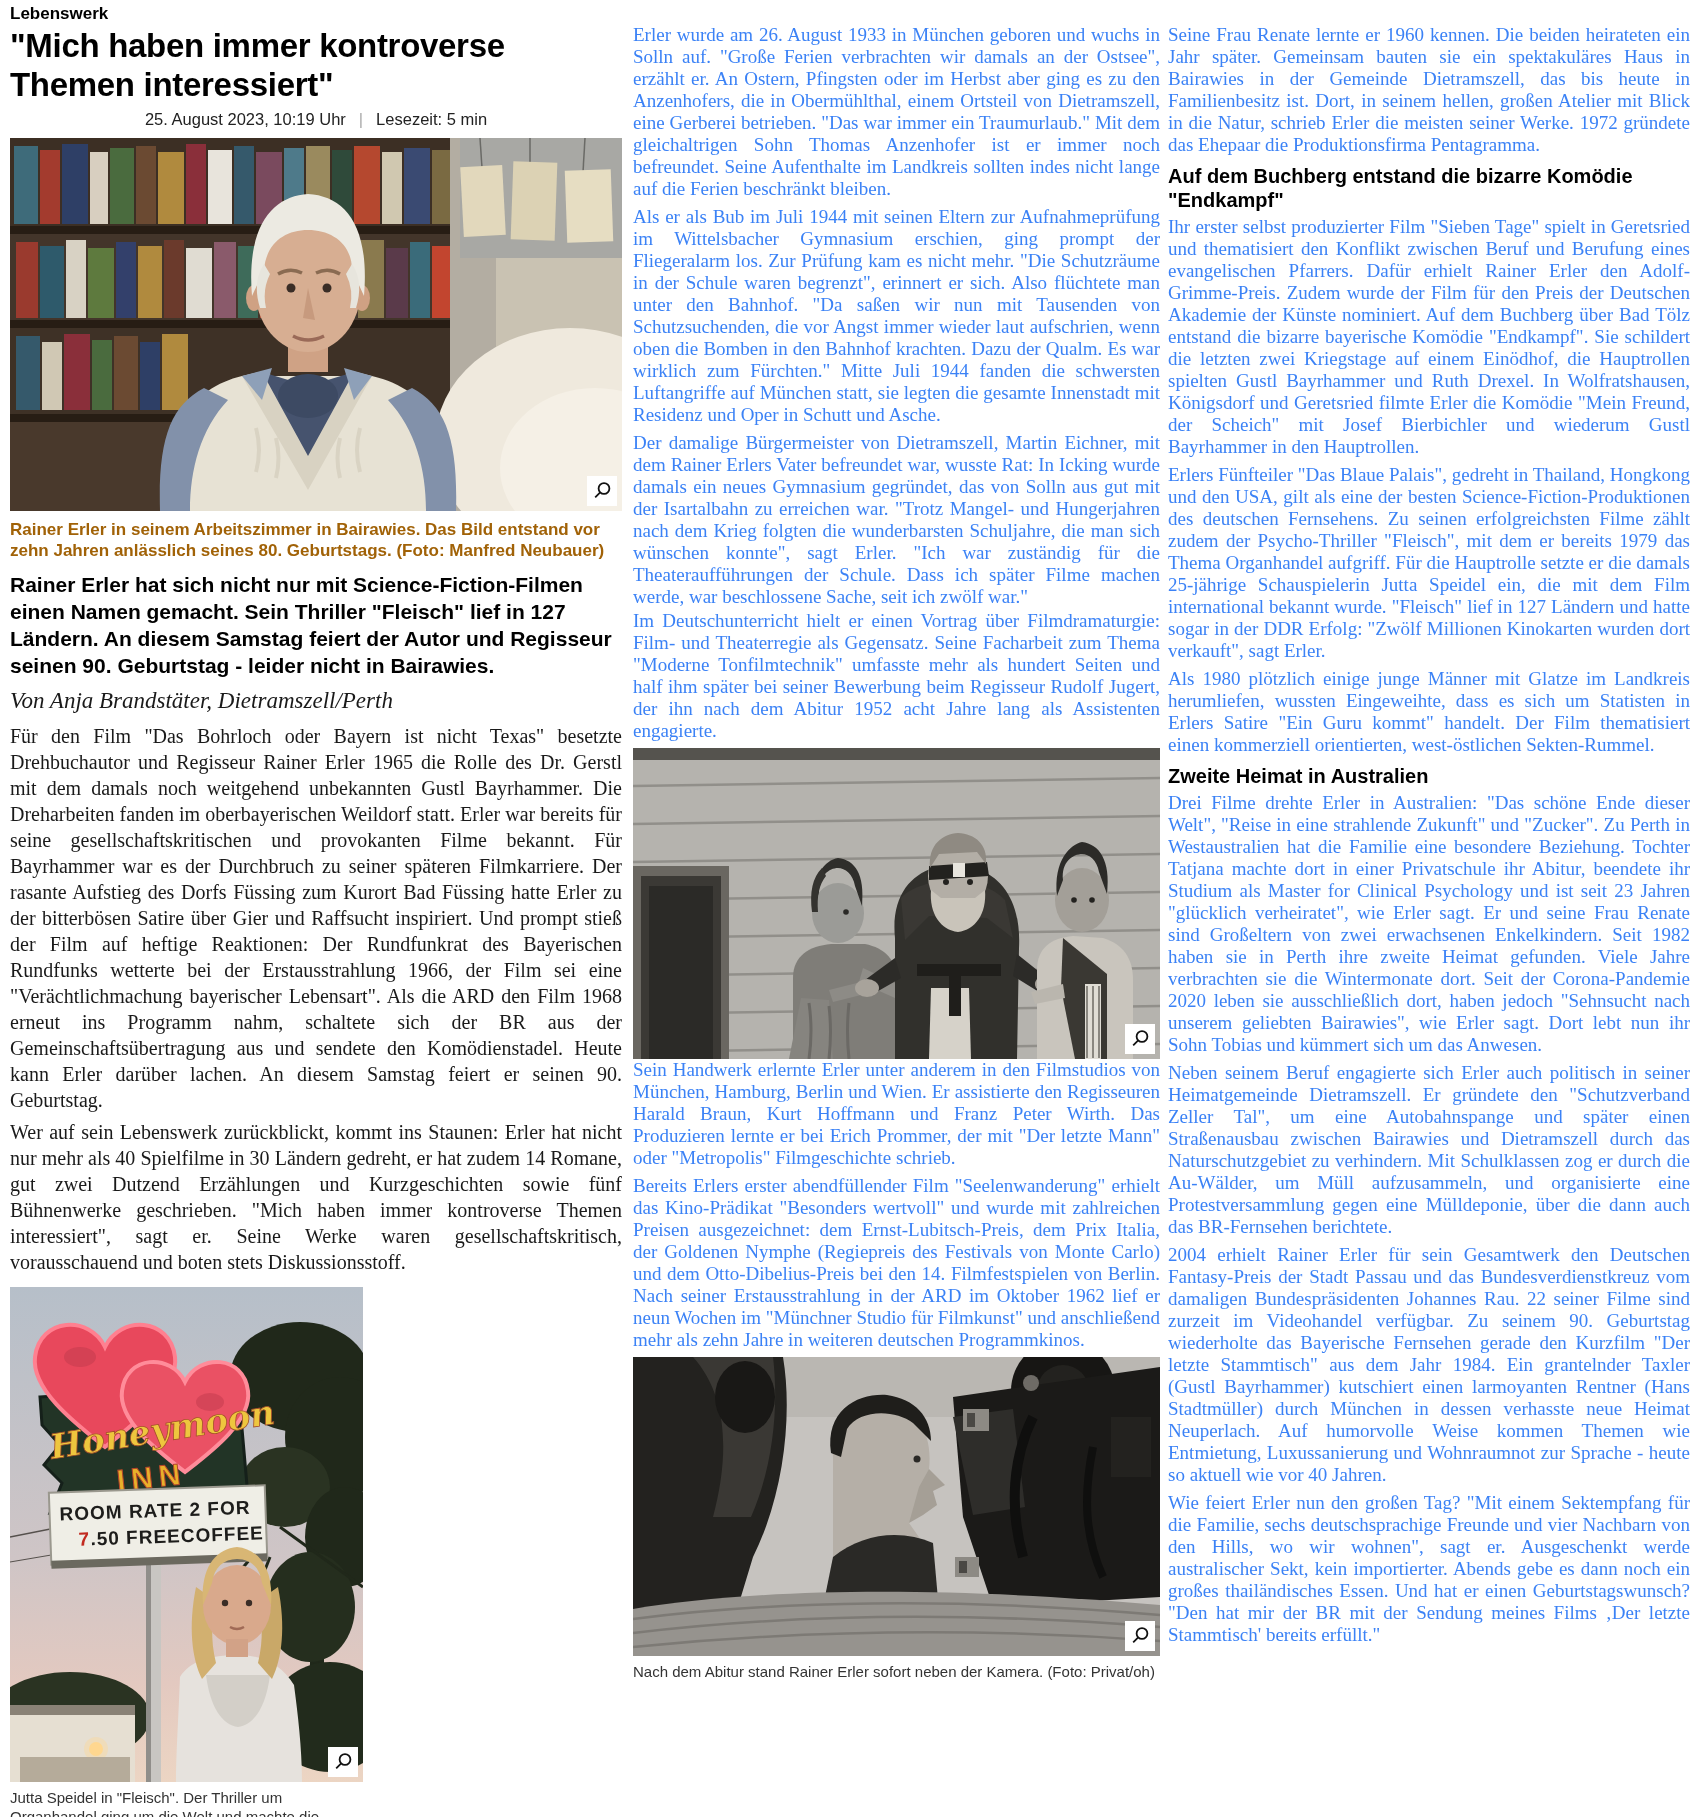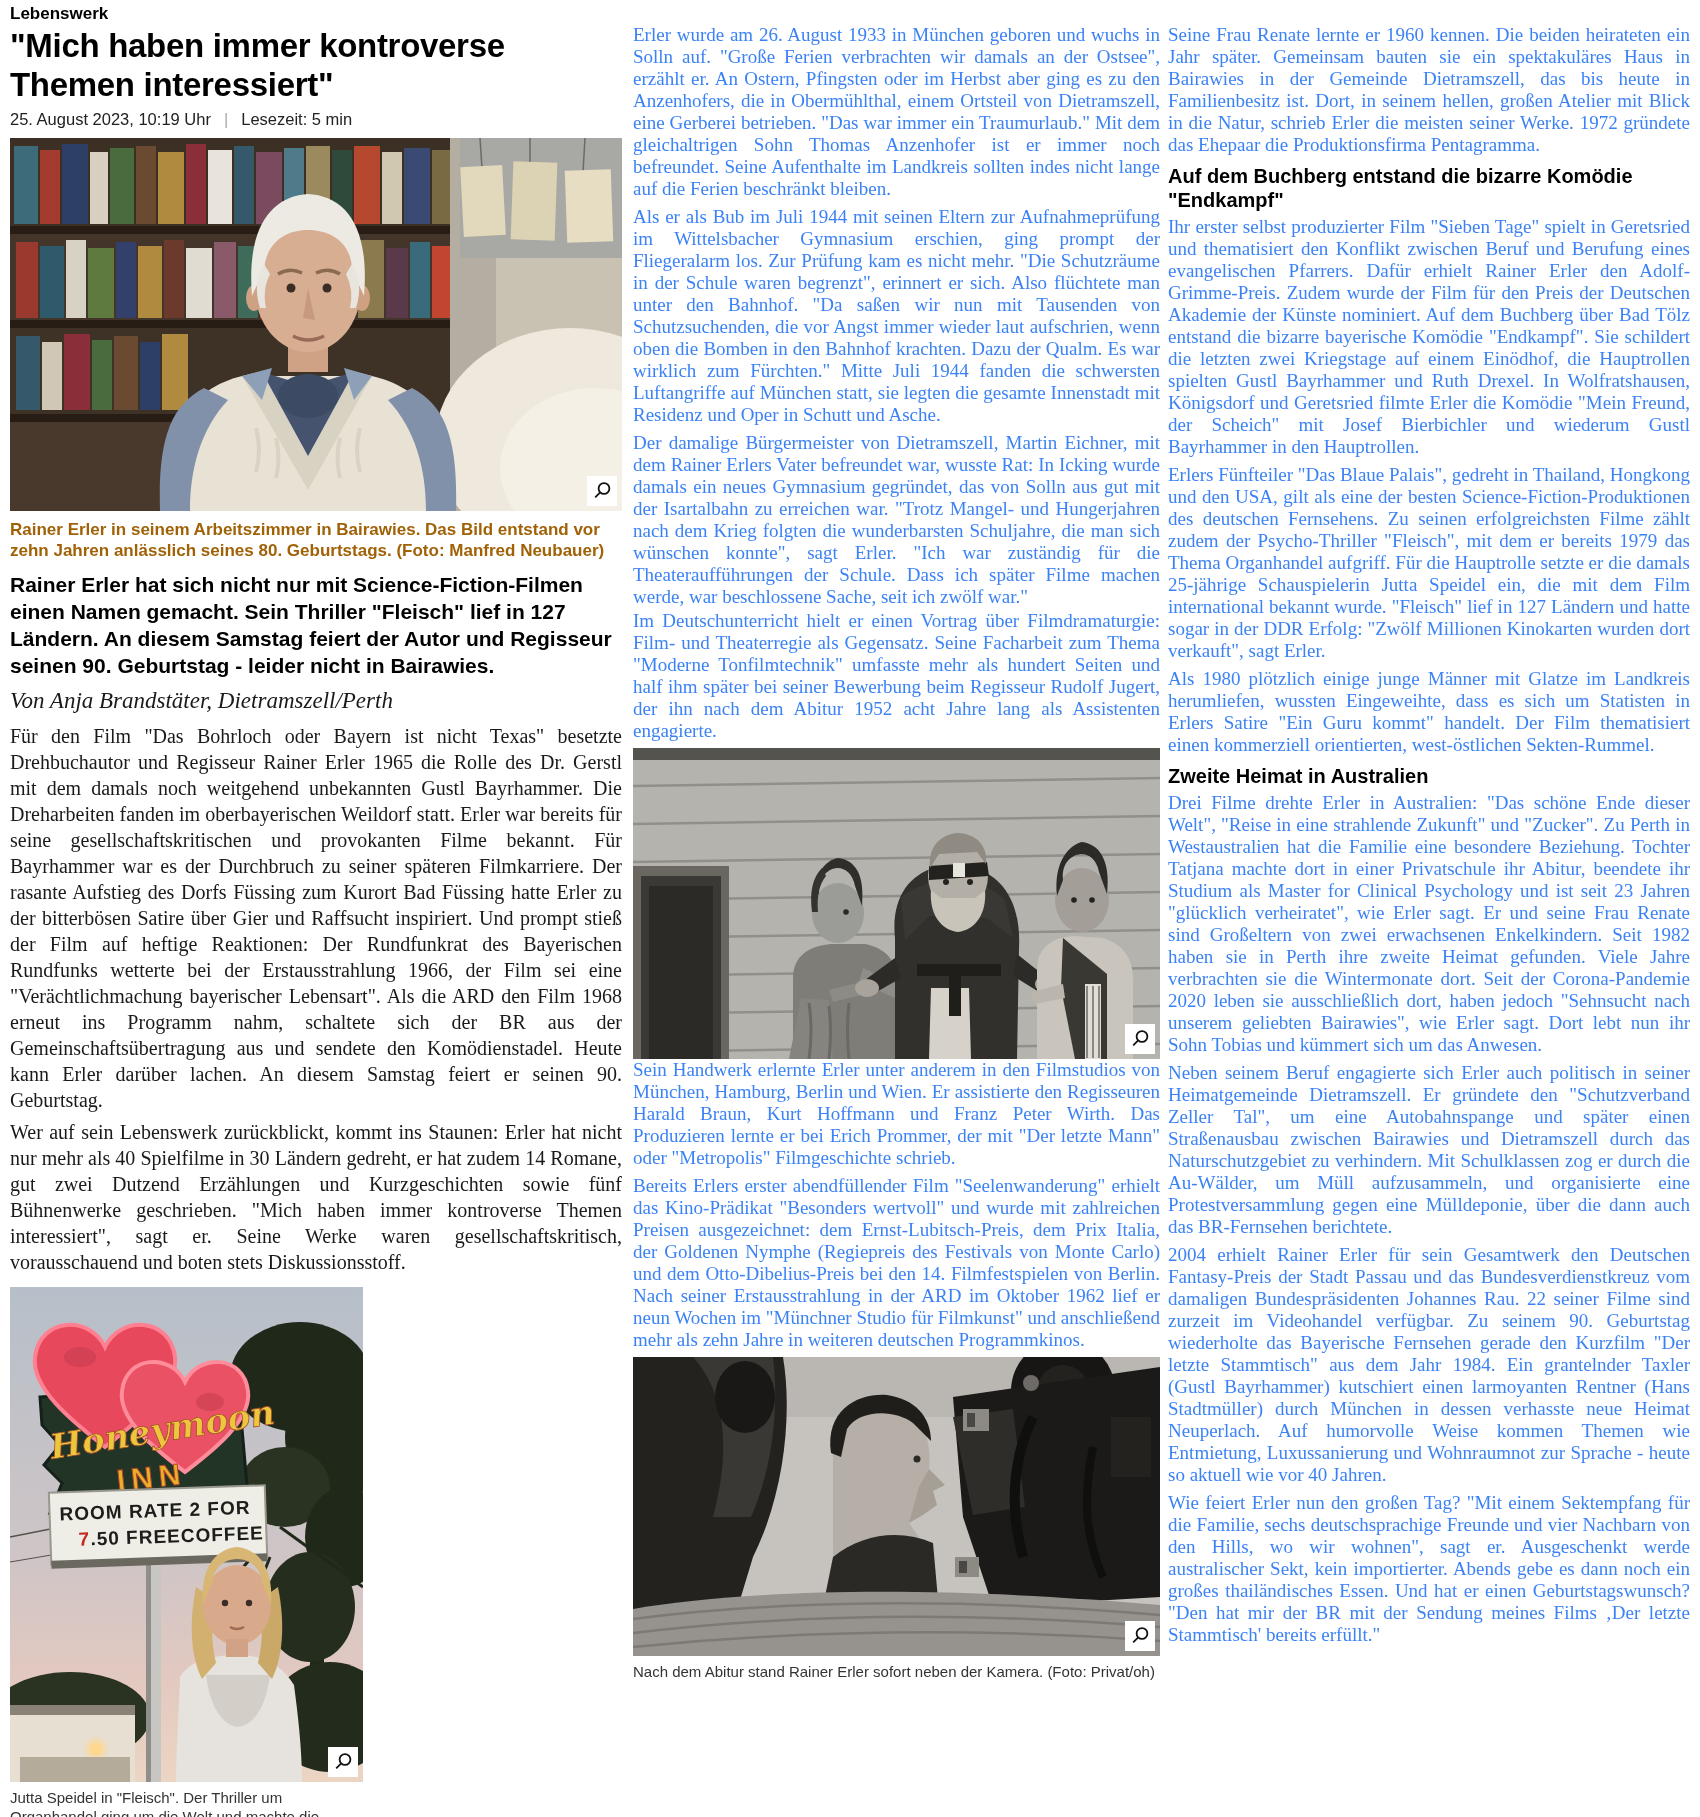--- a/index.html
+++ b/index.html
@@ -6,21 +6,21 @@
   .page{position:relative;width:1700px;height:1817px;background:#fff;overflow:hidden;
         font-family:"Liberation Sans",sans-serif;color:#1a1a1a;}
   .col{position:absolute;top:0;}
   .col1{left:10px;width:612px;}
   .col2{left:633px;width:527px;top:24px;}
   .col3{left:1168px;width:522px;top:24px;}
 
   .kicker{font-size:17px;font-weight:bold;color:#000;margin:4px 0 2px;}
   .headline{font-size:33px;line-height:39px;font-weight:bold;color:#000;
             letter-spacing:-0.3px;margin:2px 0 6px;}
-  .meta{display:flex;align-items:center;gap:13px;font-size:16.5px;color:#222;margin:0 0 9px;}
+  .meta{display:flex;align-items:center;gap:13px;font-size:16.5px;color:#222;margin:0 0 9px;justify-content:center;}
   .meta .sep{color:#aaa;}
 
   figure{margin:0;position:relative;line-height:0;}
   figure svg{display:block;}
   .zoombtn{position:absolute;right:5px;bottom:5px;width:30px;height:30px;background:#fff;
            display:flex;align-items:center;justify-content:center;cursor:pointer;}
   .zoombtn svg{width:24px;height:24px;}
 
   .cap1{font-size:17px;line-height:21px;color:#a16207;margin:8px 0 0;font-weight:bold;}
   .cap2{font-size:15px;line-height:19px;color:#333;margin:6px 0 0;}

